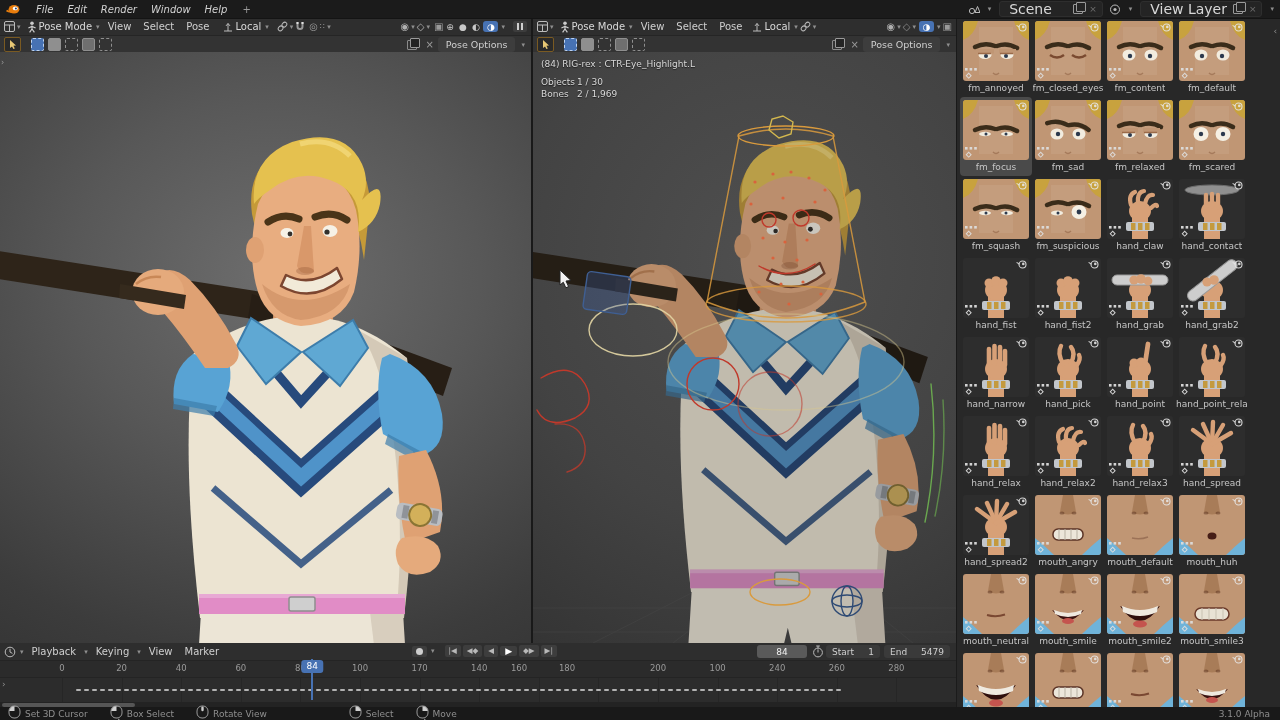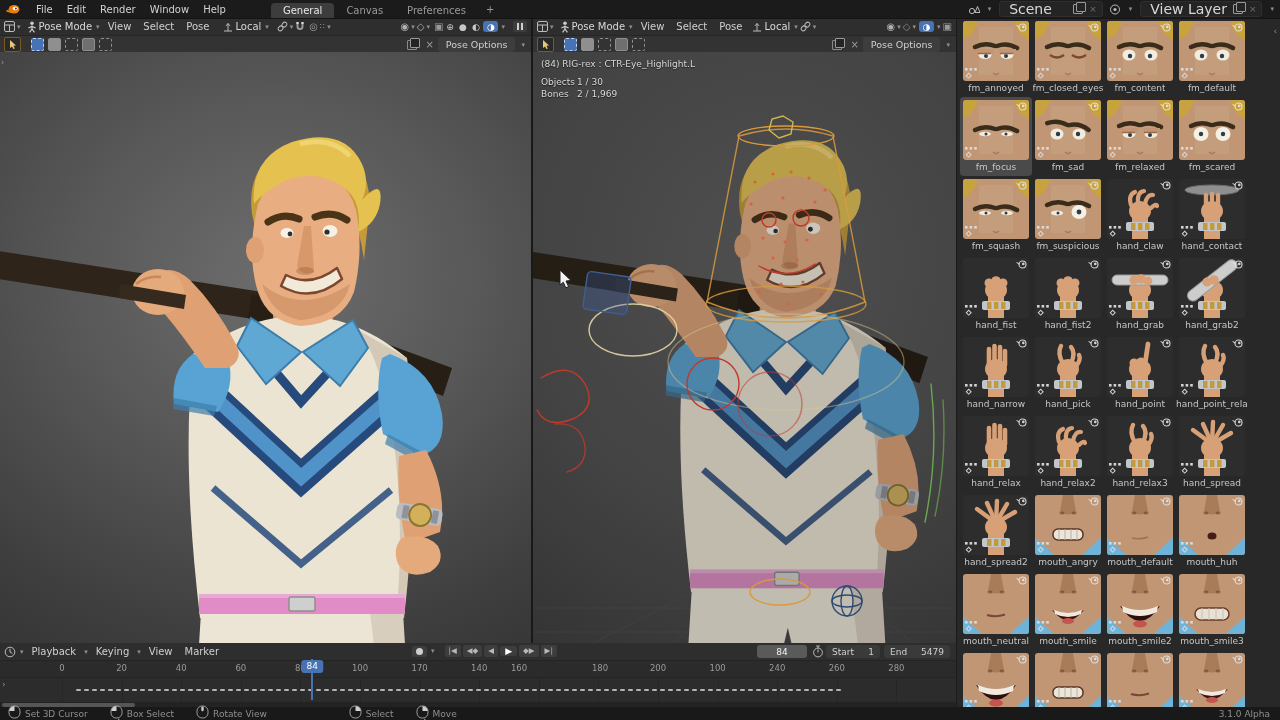--- a/index.html
+++ b/index.html
@@ -5,21 +5,21 @@
   html,body{margin:0;padding:0;background:#000;}
   .screen{position:relative;width:1280px;height:720px;overflow:hidden;background:#1b1b1b;
           font-family:"DejaVu Sans",sans-serif;color:#cfcfcf;font-size:10px;-webkit-font-smoothing:antialiased;}
   .chev{font-size:7px;color:#8f8f8f;margin:0 2px;}
   .icon{display:inline-flex;align-items:center;justify-content:center;}
 
   
   .topbar{position:absolute;left:0;top:0;width:1280px;height:18px;background:#1b1b1b;
           display:flex;align-items:center;border-bottom:1px solid #141414;z-index:30;}
   .topbar .logo{margin:0 8px 0 6px;}
-  .menu{padding:0 7px;color:#d2d2d2;cursor:default;}
+  .menu{padding:0 7px;color:#d2d2d2;cursor:default;font-style:italic;}
   .tabs{display:flex;margin-left:38px;height:18px;align-items:flex-end;}
   .tab{padding:2px 12px;color:#9a9a9a;border-radius:4px 4px 0 0;}
   .tab.active{background:#3d3d3d;color:#e8e8e8;}
   .tab-add{color:#9a9a9a;padding:0 8px;}
   .topbar-right{margin-left:auto;display:flex;align-items:center;gap:6px;margin-right:4px;}
   .selector{display:flex;align-items:center;background:#242424;border:1px solid #2e2e2e;border-radius:3px;height:14px;padding:0 3px;}
   .selector .stext{padding:0 6px;color:#d8d8d8;font-size:14px;min-width:58px;}
   .dupe{position:relative;width:8px;height:8px;border:1px solid #9a9a9a;border-radius:1px;margin-right:4px;}
   .dupe:before{content:"";position:absolute;left:2px;top:-3px;width:8px;height:8px;border:1px solid #9a9a9a;border-radius:1px;background:#242424;}
   .xdim{color:#6f6f6f;font-size:9px;padding:0 2px;}
@@ -111,25 +111,20 @@
           <path d="M0.5,7.5 Q3.5,9.5 6.8,8.4" stroke="#e87d0d" stroke-width="1.8" fill="none"></path>
         </svg>
     </span>
     <span id="topbar-menus" style="display:flex">
         <span class="menu">File</span>
         <span class="menu">Edit</span>
         <span class="menu">Render</span>
         <span class="menu">Window</span>
         <span class="menu">Help</span>
       </span>
-    <span class="tabs" id="workspace-tabs">
-        <span class="tab active">General</span>
-        <span class="tab">Canvas</span>
-        <span class="tab">Preferences</span>
-      </span>
     <span class="tab-add">+</span>
     <div class="topbar-right">
       <span class="icon">
         <svg width="12" height="11" viewBox="0 0 12 11">
             <circle cx="4" cy="7" r="2.6" fill="none" stroke="#bbb"></circle>
             <path d="M7,8.5 L9.5,2.5 L12,8.5 Z" fill="none" stroke="#bbb"></path>
           </svg>
       </span>
         <span class="chev">▾</span>
       <span class="selector">
@@ -1674,21 +1669,21 @@
     <div class="tl-ruler" id="tl-ruler">
         <span class="tick" style="left: 62px;">0</span>
         <span class="tick" style="left: 121.6px;">20</span>
         <span class="tick" style="left: 181.2px;">40</span>
         <span class="tick" style="left: 240.8px;">60</span>
         <span class="tick" style="left: 300.4px;">80</span>
         <span class="tick" style="left: 360px;">100</span>
         <span class="tick" style="left: 419.6px;">170</span>
         <span class="tick" style="left: 479.2px;">140</span>
         <span class="tick" style="left: 519px;">160</span>
-        <span class="tick" style="left: 600px;">180</span>
+        <span class="tick" style="left: 567px;">180</span>
         <span class="tick" style="left: 658px;">200</span>
         <span class="tick" style="left: 717.6px;">100</span>
         <span class="tick" style="left: 777.2px;">240</span>
         <span class="tick" style="left: 836.8px;">260</span>
         <span class="tick" style="left: 896.4px;">280</span>
       </div>
     <div class="tl-channels" id="tl-channels">
       <span class="chan-arrow">›</span>
     <span class="gridline" style="left: 62px;"></span>
         <span class="gridline" style="left: 121.6px;"></span>

